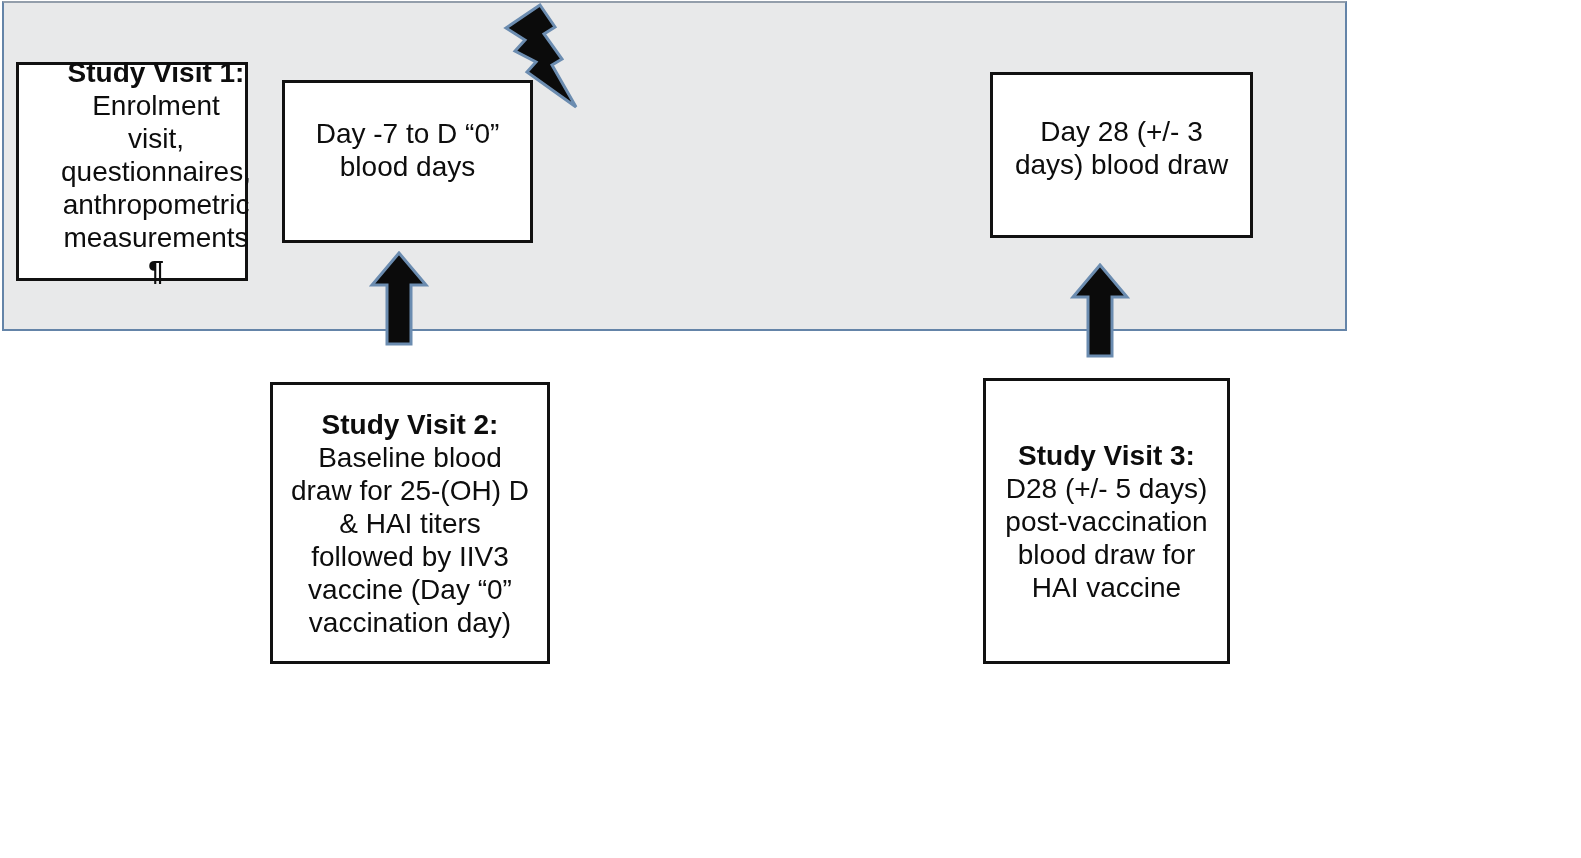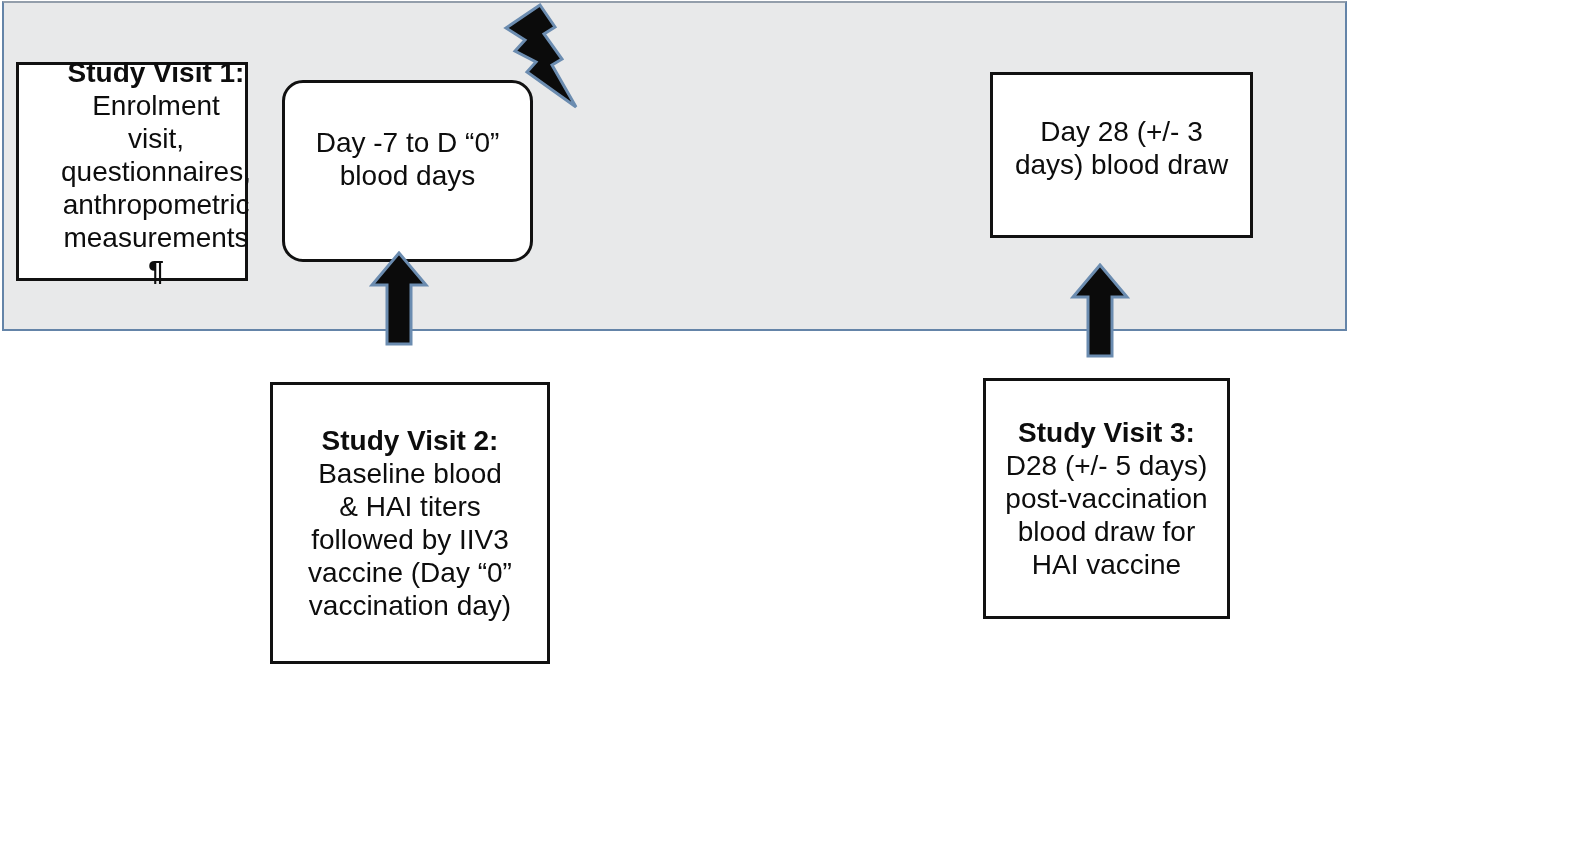--- a/index.html
+++ b/index.html
@@ -28,24 +28,24 @@
     display: flex;
     flex-direction: column;
     align-items: center;
     justify-content: center;
     text-align: center;
     font-size: 28px;
     line-height: 33px;
   }
   .node-box .title { font-weight: bold; }
   #visit1-box  { left: 16px;  top: 62px;  width: 232px; height: 219px; padding-left: 48px; }
-  #day7-box    { left: 282px; top: 80px;  width: 251px; height: 182px; padding-bottom: 24px; border-radius: 21px; }
+  #day7-box    { left: 282px; top: 80px;  width: 251px; height: 163px; padding-bottom: 24px; }
   #day28-box   { left: 990px; top: 72px;  width: 263px; height: 166px; padding-bottom: 14px; }
   #visit2-box  { left: 270px; top: 382px; width: 280px; height: 282px; border-width: 3px; }
-  #visit3-box  { left: 983px; top: 378px; width: 247px; height: 241px; }
+  #visit3-box  { left: 983px; top: 378px; width: 247px; height: 286px; }
   .bolt-icon {
     position: absolute;
     left: 500px; top: 2px;
     width: 85px; height: 108px;
   }
   .up-arrow { position: absolute; width: 60px; height: 95px; }
   #up-arrow-left  { left: 369px;  top: 251px; }
   #up-arrow-right { left: 1070px; top: 263px; }
   .pilcrow { font-weight: bold; }
 </style>
@@ -82,20 +82,21 @@
   <svg class="up-arrow" id="up-arrow-left" viewBox="0 0 60 95">
     <polygon points="30,2 57,34 42,34 42,93 18,93 18,34 3,34" fill="#0b0b0b" stroke="#6b8cb0" stroke-width="3" stroke-linejoin="miter"></polygon>
   </svg>
   <svg class="up-arrow" id="up-arrow-right" viewBox="0 0 60 95">
     <polygon points="30,2 57,34 42,34 42,93 18,93 18,34 3,34" fill="#0b0b0b" stroke="#6b8cb0" stroke-width="3" stroke-linejoin="miter"></polygon>
   </svg>
 
   <div class="node-box" id="visit2-box">
     <div class="title">Study Visit 2:</div>
     <div>Baseline blood</div>
+    <div>draw for 25-(OH) D</div>
     <div>&amp; HAI titers</div>
     <div>followed by IIV3</div>
     <div>vaccine (Day “0”</div>
     <div>vaccination day)</div>
   </div>
 
   <div class="node-box" id="visit3-box">
     <div class="title">Study Visit 3:</div>
     <div>D28 (+/- 5 days)</div>
     <div>post-vaccination</div>

